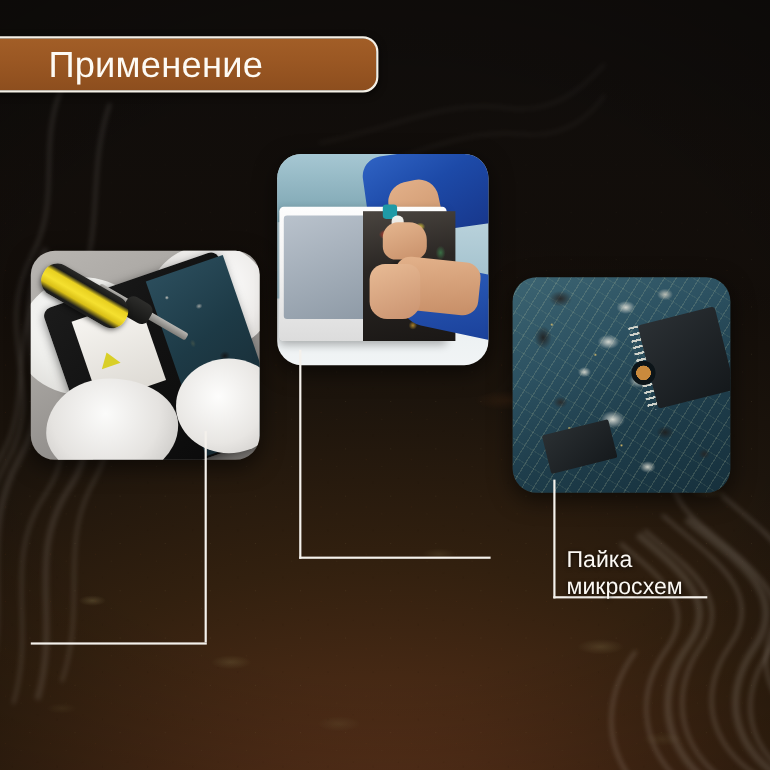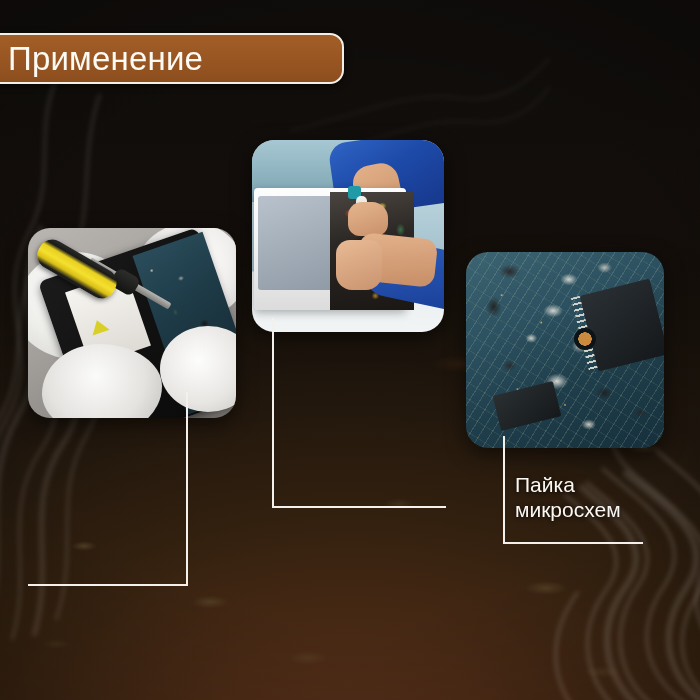--- a/index.html
+++ b/index.html
@@ -48,21 +48,21 @@
   .smokeL{left:-40px;top:80px;width:230px;height:560px;opacity:.62;}
   .smokeR{right:-60px;top:380px;width:330px;height:340px;opacity:.72;}
   .smokeT{right:150px;top:-30px;width:260px;height:200px;opacity:.30;}
 
   
   .banner{position:absolute;left:-14px;top:33px;width:354px;height:47px;
     background:linear-gradient(180deg,#a25e27 0%,#9a5723 45%,#8d4e1e 100%);
     border:2px solid #f3efe6;border-radius:14px;
     box-shadow:0 2px 7px rgba(0,0,0,.55);
     display:flex;align-items:center;}
-  .banner-title{margin-left:20px;color:#fdfaf4;font-size:33px;line-height:1;
+  .banner-title{margin-left:56px;color:#fdfaf4;font-size:33px;line-height:1;
     letter-spacing:.2px;white-space:nowrap;}
 
   
   .card{position:absolute;border-radius:22px;overflow:hidden;
         box-shadow:0 6px 20px rgba(0,0,0,.55);}
   .card .ph{position:absolute;inset:0;}
 
   
   #card1{left:28px;top:228px;width:208px;height:190px;}
   .c1-bg{background:linear-gradient(150deg,#b9b6b2 0%,#a8a5a1 35%,#8e8b88 70%,#6f6c69 100%);}
@@ -298,16 +298,16 @@
 
   <div class="line vline" style="left:186px;top:392px;height:192px;"></div>
   <div class="line hline" style="left:28px;top:584px;width:160px;"></div>
 
   <div class="line vline" style="left:272px;top:318px;height:190px;"></div>
   <div class="line hline" style="left:272px;top:506px;width:174px;"></div>
 
   <div class="line vline" style="left:503px;top:436px;height:108px;"></div>
   <div class="line hline" style="left:503px;top:542px;width:140px;"></div>
 
-  <div class="cap" style="left:515px;top:472px;width:150px;">Пайка
+  <div class="cap" style="left:515px;top:496px;width:150px;">Пайка
 микросхем</div>
 
 </div>
 
 </body></html>

